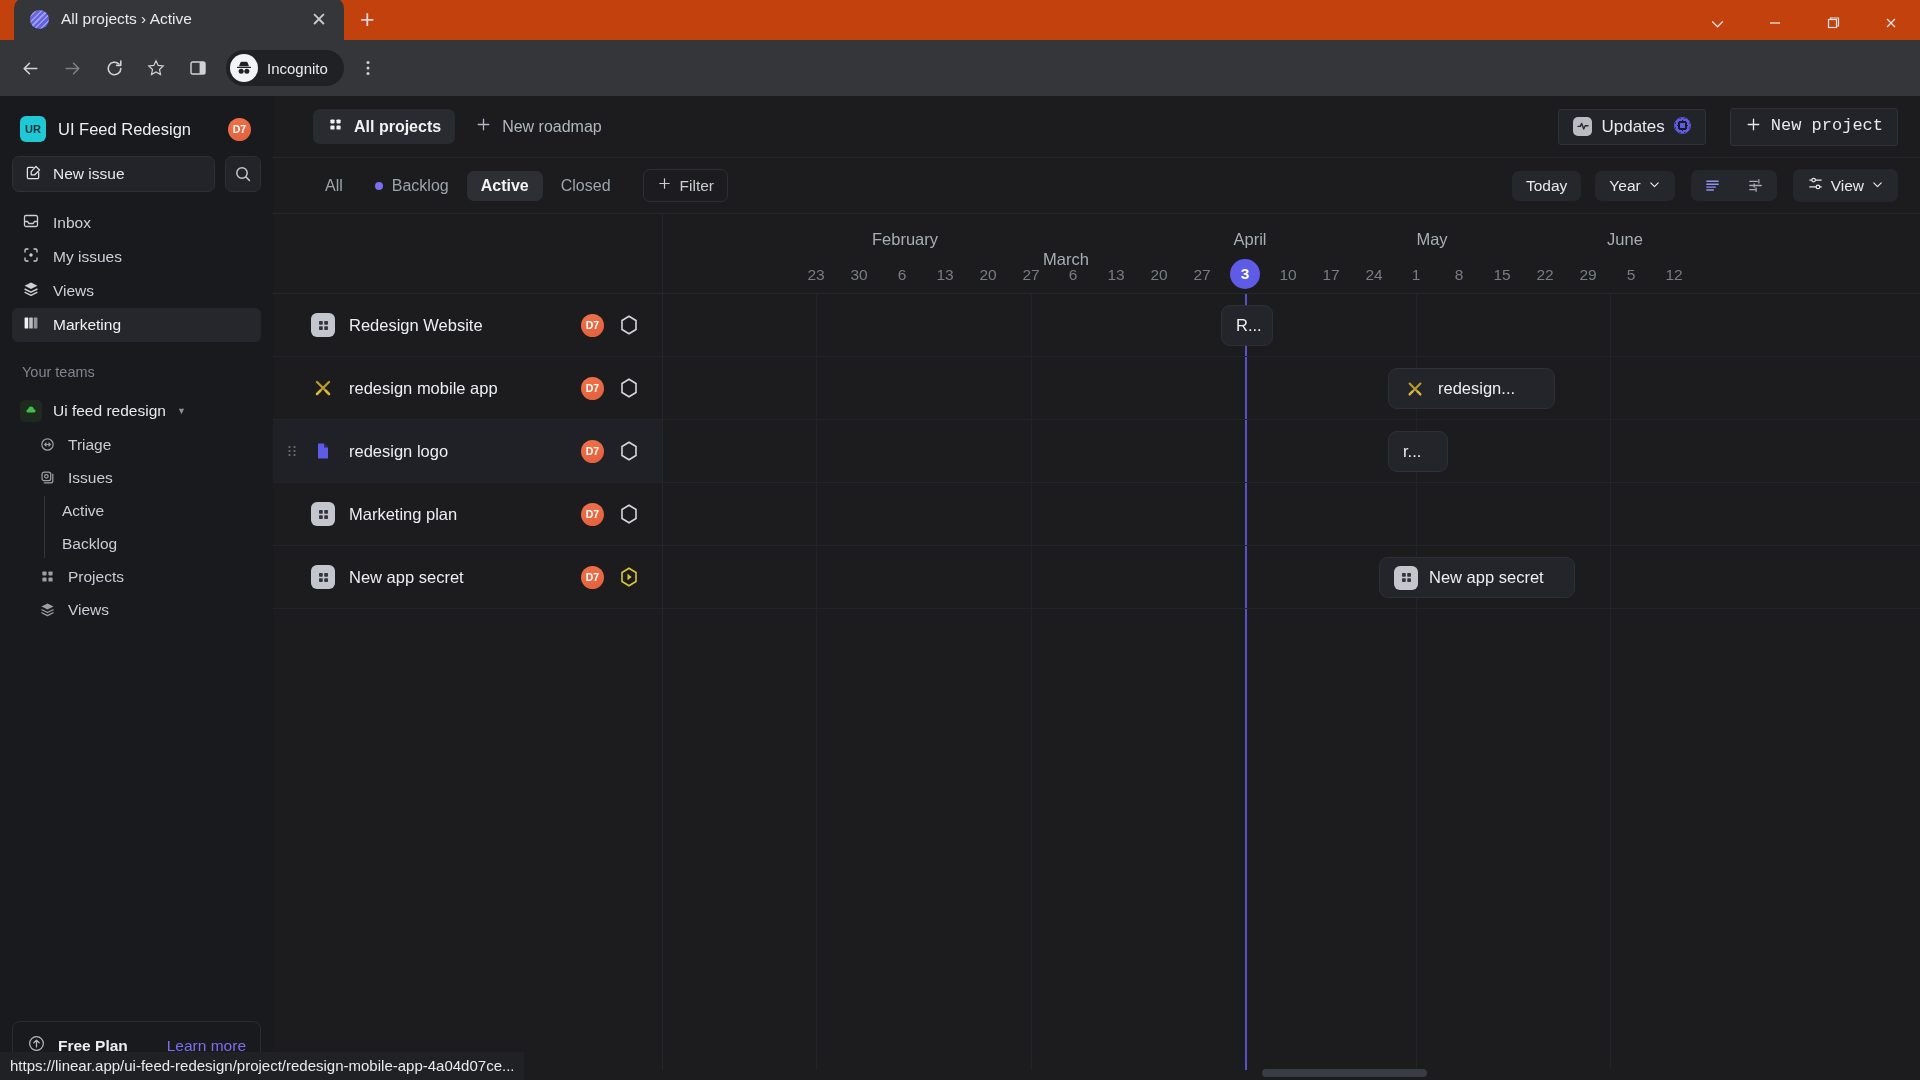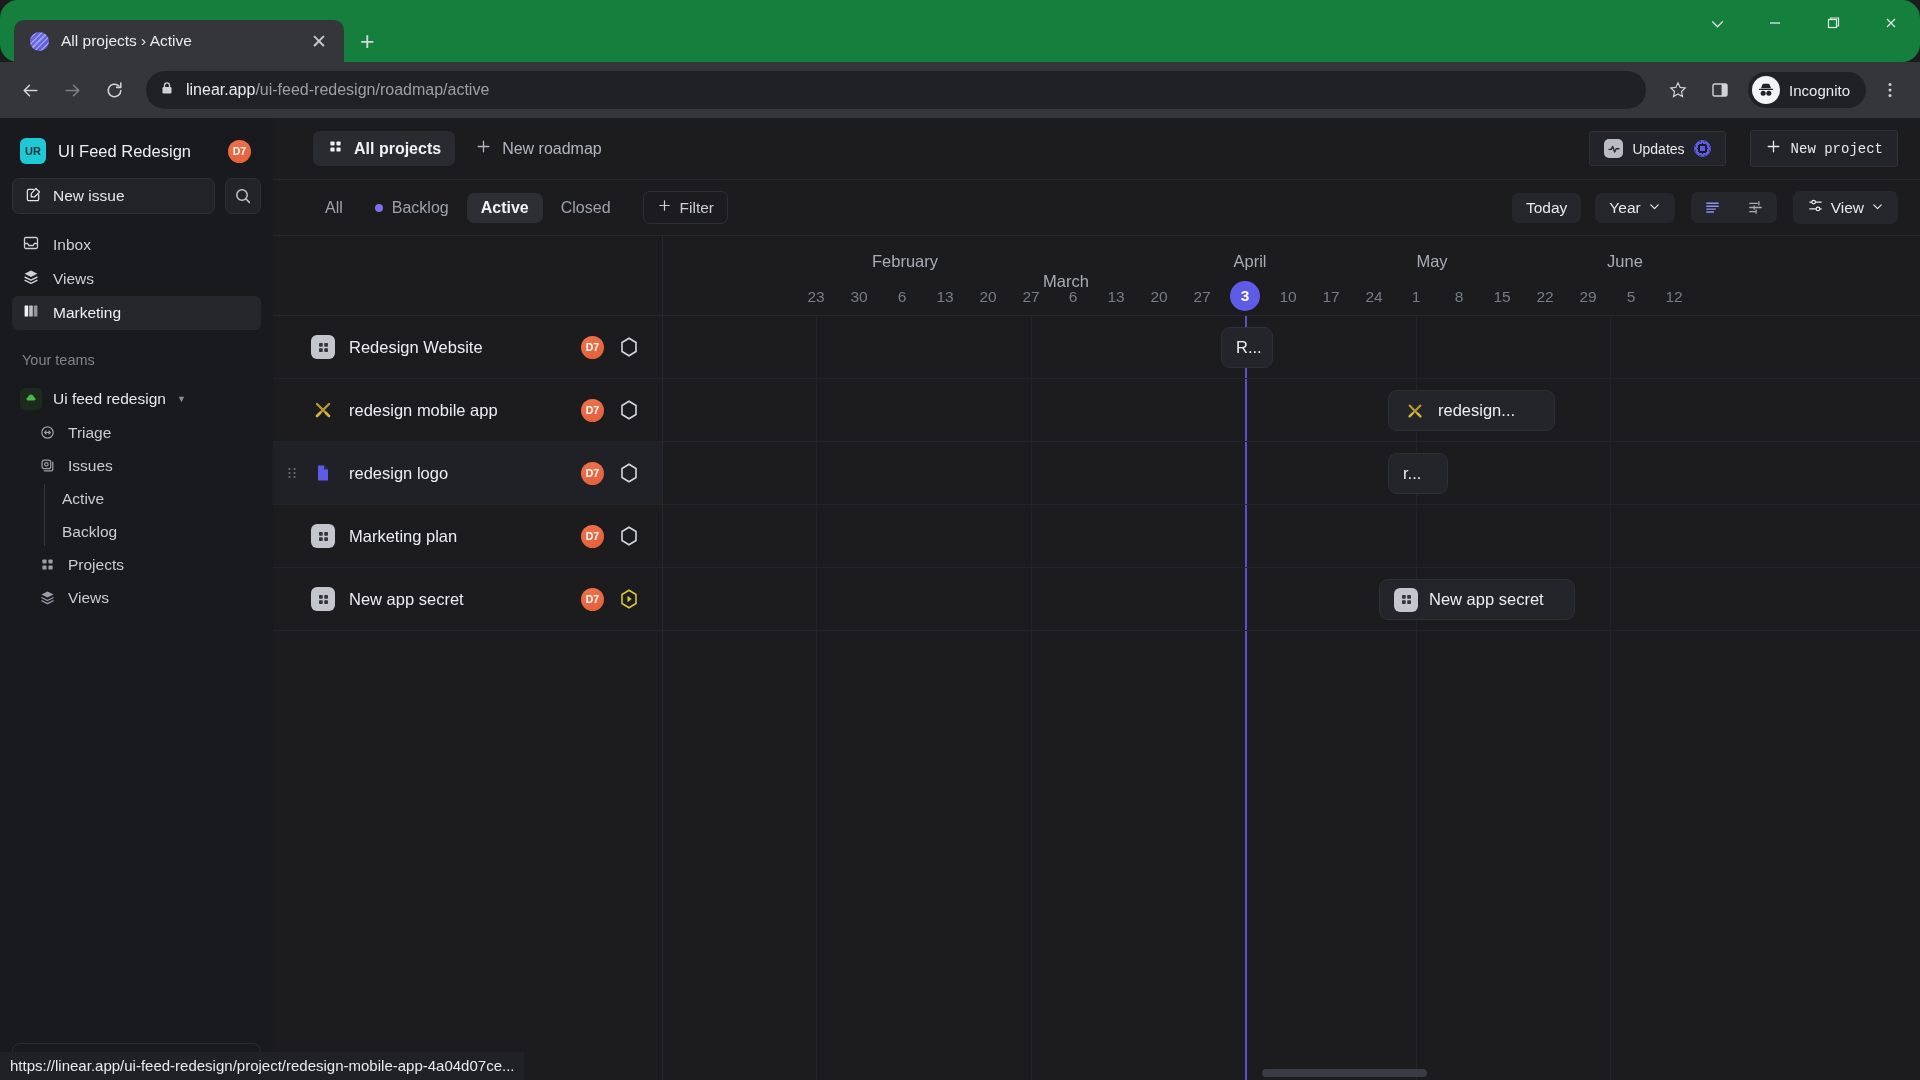--- a/index.html
+++ b/index.html
@@ -5,23 +5,22 @@
   * { box-sizing: border-box; margin: 0; padding: 0; }
   html, body {
     width: 1920px; height: 1080px;
     background: #1c1c1f;
     font-family: "Liberation Sans", sans-serif;
     overflow: hidden;
   }
 
   
   .browser-topbar {
-    height: 62px; background: #15803d; display: flex; align-items: flex-end;
+    height: 40px; background: #c2410c; display: flex; align-items: flex-end;
     position: relative;
-    border-radius: 18px;
   }
   .tab {
     margin-left: 14px; height: 42px; width: 330px; background: #35363a;
     border-radius: 10px 10px 0 0; display: flex; align-items: center;
     padding: 0 10px 0 16px; gap: 12px; position: relative;
   }
   .tab-favicon {
     width: 19px; height: 19px; border-radius: 50%;
     background: linear-gradient(135deg,#6c6ce0,#5e5ce6); flex: 0 0 auto;
     position: relative; overflow: hidden;
@@ -144,22 +143,22 @@
   .chip-allprojects {
     display:flex; align-items:center; gap:10px; background:#2a2b31; border-radius:7px;
     padding:7px 14px; color:#f0f1f3; font-size:16px; font-weight:600;
   }
   .btn-ghost {
     display:flex; align-items:center; gap:10px; padding:7px 12px; border-radius:7px;
     color:#b2b7bf; font-size:16px;
   }
   .spacer { flex:1; }
   .btn-outline {
-    display:flex; align-items:center; gap:9px; padding:7px 14px; border-radius:3px;
-    background:#232429; border:1px solid #303238; color:#e7e9ec; font-size:14px;
+    display:flex; align-items:flex-start; gap:9px; padding:7px 14px; border-radius:3px;
+    background:#232429; border:1px solid #303238; color:#e7e9ec; font-size:17px;
   }
   .updates-dot {
     width:17px;height:17px;border-radius:50%;
     background:radial-gradient(circle, #5e5ce6 0 28%, #1c1c1f 28% 48%, #5e5ce6 48% 68%, transparent 68%);
     border:1px solid #5e5ce6;
   }
   .icon-sq {
     width:19px;height:19px;border-radius:5px;background:#b9bcc3;
     display:flex;align-items:center;justify-content:center;flex:0 0 auto;
   }
@@ -272,29 +271,20 @@
   <div class="nav-icon dim">
     <svg width="21" height="21" viewBox="0 0 20 20">
         <path d="M4 10h12M11 5l5 5-5 5" stroke="currentColor" stroke-width="1.5" fill="none" stroke-linecap="round" stroke-linejoin="round"></path>
       </svg>
   </div>
   <div class="nav-icon">
     <svg width="21" height="21" viewBox="0 0 20 20">
         <path d="M16 10a6 6 0 1 1-1.8-4.3" stroke="currentColor" stroke-width="1.5" fill="none" stroke-linecap="round"></path>
         <path d="M16 3v4h-4" stroke="currentColor" stroke-width="1.5" fill="none" stroke-linecap="round" stroke-linejoin="round"></path>
       </svg>
-  </div>
-  <div class="omnibox">
-    <span>
-      <svg width="14" height="14" viewBox="0 0 14 14">
-          <rect x="2.5" y="6" width="9" height="6.5" rx="1.2" fill="#cfd2d6"></rect>
-          <path d="M4.5 6V4.3a2.5 2.5 0 0 1 5 0V6" stroke="#cfd2d6" stroke-width="1.3" fill="none"></path>
-        </svg>
-    </span>
-    <span class="omnibox-text"><b>linear.app</b><span>/ui-feed-redesign/roadmap/active</span></span>
   </div>
   <div class="nav-icon">
     <svg width="20" height="20" viewBox="0 0 20 20">
         <path d="M10 2.8l2.2 4.6 5 .6-3.7 3.5 1 5-4.5-2.5-4.5 2.5 1-5L2.8 8l5-.6z" stroke="currentColor" stroke-width="1.2" fill="none"></path>
       </svg>
   </div>
   <div class="nav-icon">
     <svg width="20" height="20" viewBox="0 0 20 20">
         <rect x="3" y="4" width="14" height="12" rx="1.8" stroke="currentColor" stroke-width="1.4" fill="none"></rect>
         <rect x="11.6" y="4" width="5.4" height="12" fill="currentColor"></rect>
@@ -348,20 +338,29 @@
     </div>
 
     <div class="nav-list">
       <div class="nav-item">
         <span>
           <svg width="18" height="18" viewBox="0 0 18 18">
               <path d="M2.5 9.5V5A1.5 1.5 0 0 1 4 3.5h10A1.5 1.5 0 0 1 15.5 5v4.5M2.5 9.5h3.2l1 2h4.6l1-2h3.2v3.5A1.5 1.5 0 0 1 14 14.5H4a1.5 1.5 0 0 1-1.5-1.5z" stroke="currentColor" stroke-width="1.3" fill="none" stroke-linejoin="round"></path>
             </svg>
         </span>
         <span class="lbl">Inbox</span>
+      </div>
+      <div class="nav-item">
+        <span>
+          <svg width="18" height="18" viewBox="0 0 18 18">
+              <path d="M3 6V4.3C3 3.6 3.6 3 4.3 3H6M12 3h1.7c.7 0 1.3.6 1.3 1.3V6M15 12v1.7c0 .7-.6 1.3-1.3 1.3H12M6 15H4.3C3.6 15 3 14.4 3 13.7V12" stroke="currentColor" stroke-width="1.3" fill="none" stroke-linecap="round"></path>
+              <circle cx="9" cy="9" r="1.7" fill="currentColor"></circle>
+            </svg>
+        </span>
+        <span class="lbl">My issues</span>
       </div>
       <div class="nav-item">
         <span>
           <svg width="18" height="18" viewBox="0 0 18 18">
               <path d="M9 2.6l6.4 3.2L9 9 2.6 5.8z" fill="currentColor"></path>
               <path d="M2.6 9L9 12.2 15.4 9" stroke="currentColor" stroke-width="1.4" fill="none" stroke-linejoin="round"></path>
               <path d="M2.6 12.2L9 15.4l6.4-3.2" stroke="currentColor" stroke-width="1.4" fill="none" stroke-linejoin="round"></path>
             </svg>
         </span>
         <span class="lbl">Views</span>

